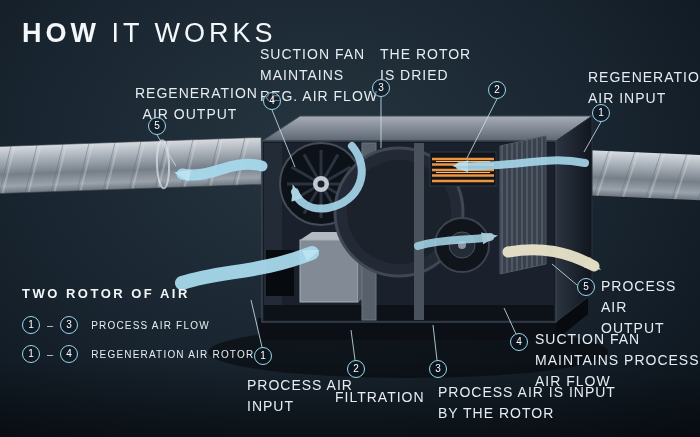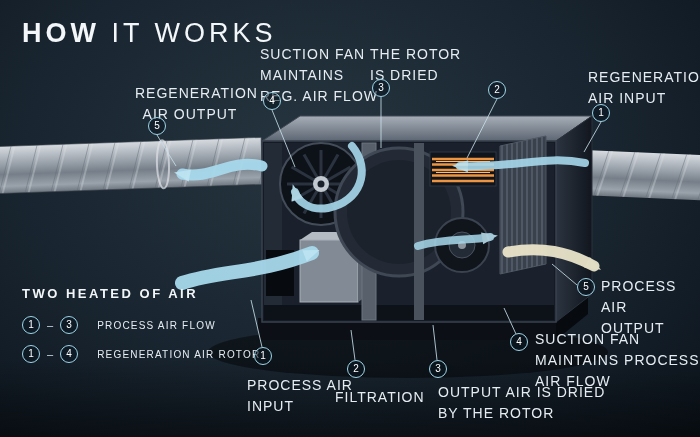--- a/index.html
+++ b/index.html
@@ -30,21 +30,21 @@
     position:absolute; width:18px; height:18px;
     border:1px solid #9fd6e8; border-radius:50%;
     text-align:center; line-height:16px; font-size:10px; color:#ffffff;
     background:rgba(10,22,32,.55); z-index:6;
   }
   .legend { position:absolute; left:22px; top:286px; z-index:5; }
   .legend-title { font-size:13px; font-weight:700; letter-spacing:2.5px; margin-bottom:15px; color:#f2f6f8; }
   .legend-row { display:flex; align-items:center; gap:7px; margin-bottom:11px; }
   .legend-row .co-num { position:static; flex:0 0 auto; }
   .dash { color:#cfe3ec; font-size:11px; }
-  .legend-label { font-size:10px; letter-spacing:1.2px; margin-left:12px; color:#e6edf2; }
+  .legend-label { font-size:10px; letter-spacing:1.2px; margin-left:6px; color:#e6edf2; }
 </style>
 </head>
 <body>
 
 <div class="stage">
 
   <svg class="illustration" width="700" height="437" viewBox="0 0 700 437">
     <defs>
       <linearGradient id="metalL" x1="0" y1="0" x2="0" y2="1">
         <stop offset="0" stop-color="#d7dbe0"></stop>
@@ -180,48 +180,48 @@
   <div class="title">
     <b>HOW</b>
     <span>IT WORKS</span>
   </div>
 
   <div class="co-label center" style="left:135px;top:83px;width:110px">REGENERATION
 AIR OUTPUT</div>
   <div class="co-label" style="left:260px;top:44px">SUCTION FAN
 MAINTAINS
 REG. AIR FLOW</div>
-  <div class="co-label" style="left:370px;top:44px">THE ROTOR
+  <div class="co-label" style="left:380px;top:44px">THE ROTOR
 IS DRIED</div>
   <div class="co-label" style="left:588px;top:67px">REGENERATION
 AIR INPUT</div>
   <div class="co-label" style="left:601px;top:276px">PROCESS AIR
 OUTPUT</div>
   <div class="co-label" style="left:535px;top:329px">SUCTION FAN
 MAINTAINS PROCESS
 AIR FLOW</div>
-  <div class="co-label" style="left:438px;top:382px">OUTPUT AIR IS DRIED
+  <div class="co-label" style="left:438px;top:382px">PROCESS AIR IS INPUT
 BY THE ROTOR</div>
   <div class="co-label" style="left:335px;top:387px">FILTRATION</div>
   <div class="co-label" style="left:247px;top:375px">PROCESS AIR
 INPUT</div>
 
   <div class="co-num" style="left:148px;top:117px">5</div>
   <div class="co-num" style="left:263px;top:92px">4</div>
   <div class="co-num" style="left:372px;top:79px">3</div>
   <div class="co-num" style="left:488px;top:81px">2</div>
   <div class="co-num" style="left:592px;top:104px">1</div>
   <div class="co-num" style="left:577px;top:278px">5</div>
   <div class="co-num" style="left:510px;top:333px">4</div>
   <div class="co-num" style="left:429px;top:360px">3</div>
   <div class="co-num" style="left:347px;top:360px">2</div>
   <div class="co-num" style="left:254px;top:347px">1</div>
 
   <div class="legend">
-    <div class="legend-title">TWO HEATED OF AIR</div>
+    <div class="legend-title">TWO ROTOR OF AIR</div>
     <div class="legend-row">
       <span class="co-num">1</span>
       <span class="dash">–</span>
       <span class="co-num">3</span>
       <span class="legend-label">PROCESS AIR FLOW</span>
     </div>
     <div class="legend-row">
       <span class="co-num">1</span>
       <span class="dash">–</span>
       <span class="co-num">4</span>

